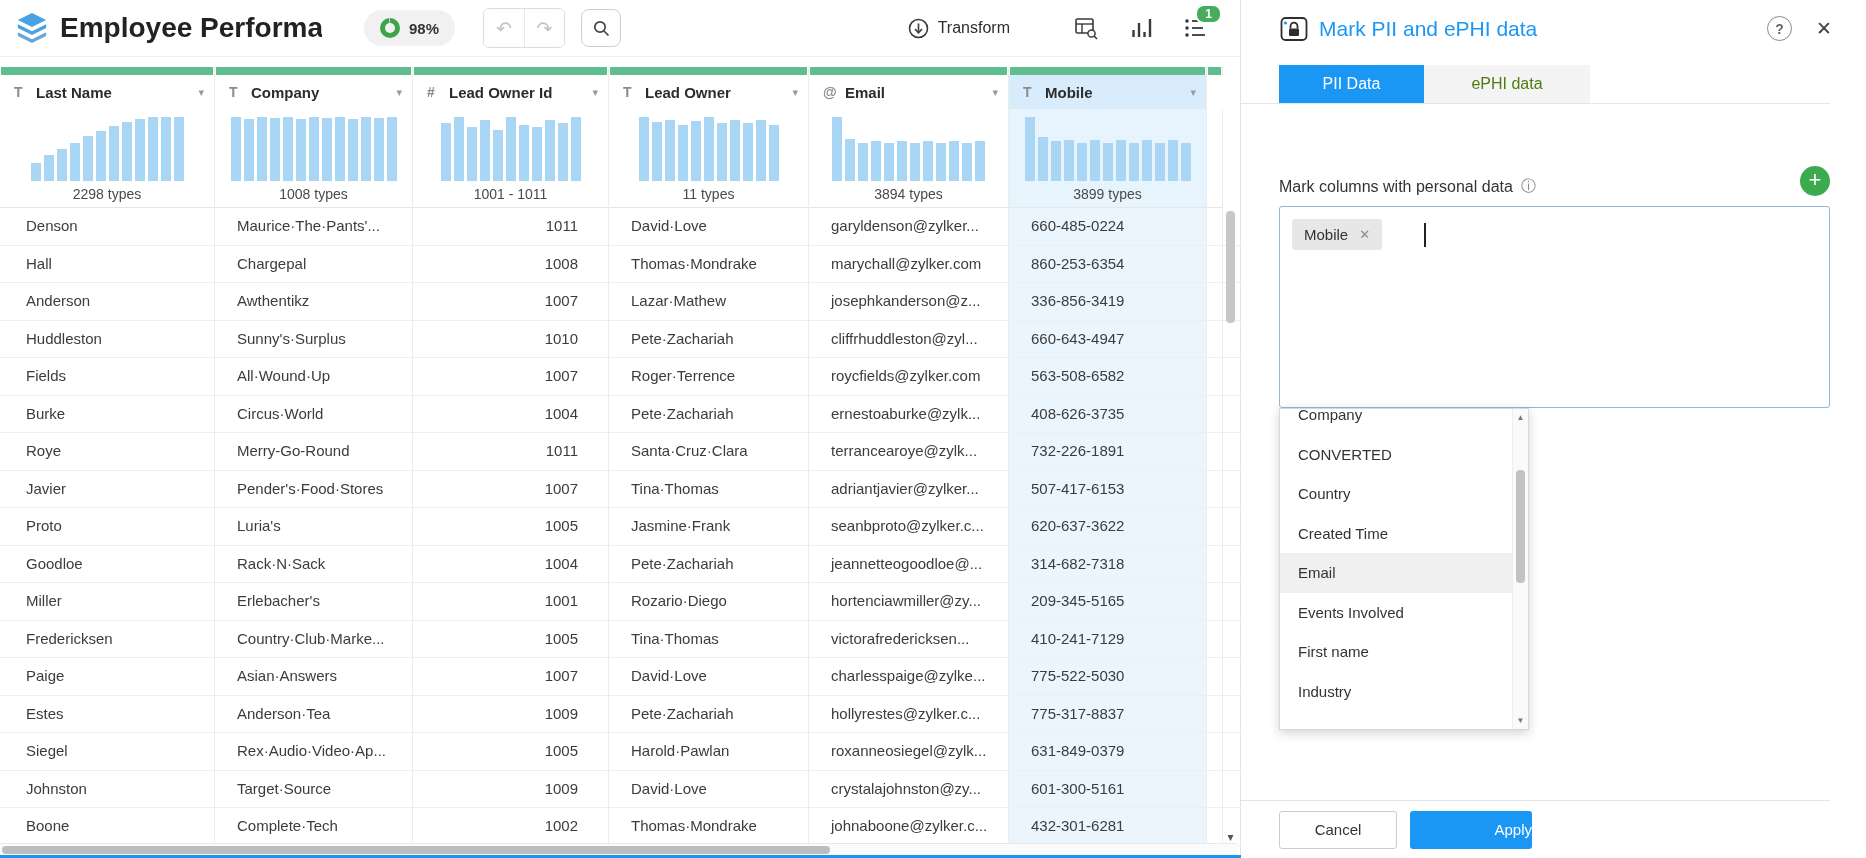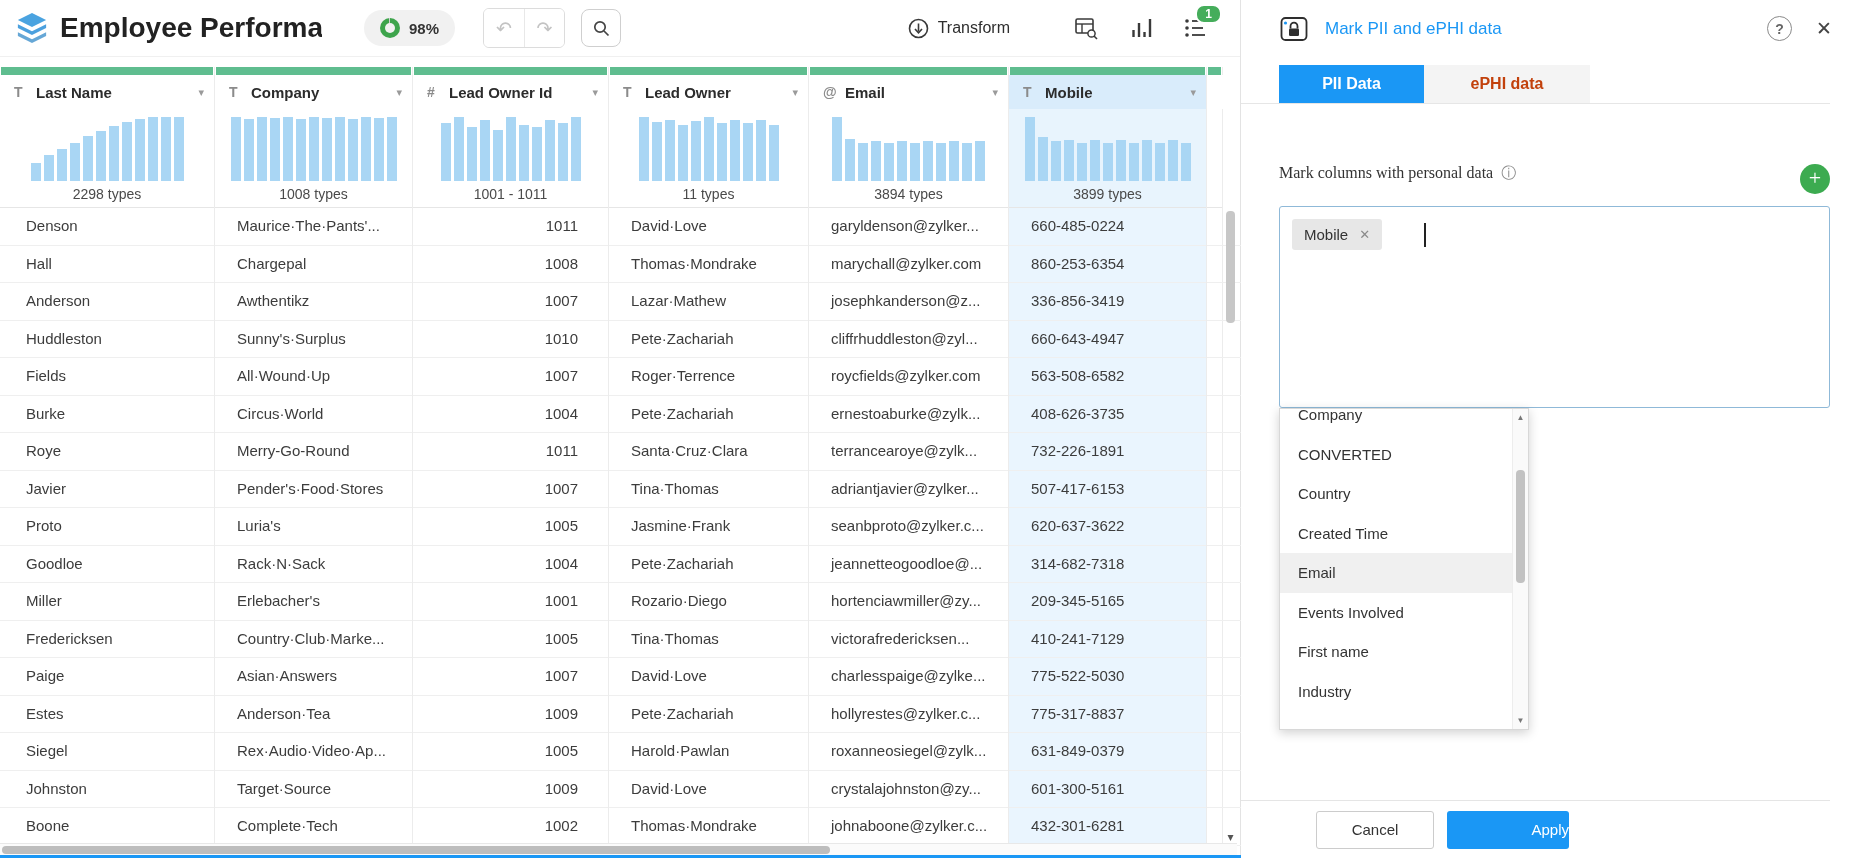--- a/index.html
+++ b/index.html
@@ -67,33 +67,33 @@
   .vscroll { position: absolute; top: 207px; bottom: 16px; right: 2px; width: 15px; }
   .vthumb { position: absolute; top: 4px; left: 3px; width: 9px; height: 112px; background: #c7c7c7; border-radius: 4px; cursor: pointer; }
   .varrow { position: absolute; bottom: -2px; left: 0; width: 15px; text-align: center; font-size: 12px; color: #555; cursor: pointer; }
   .hscroll { position: absolute; left: 0; width: 1237px; bottom: 3px; height: 12px; border-top: 1px solid #e8e8e8; background: #fbfbfb; }
   .hthumb { position: absolute; left: 2px; top: 2px; width: 828px; height: 8px; background: #bdbdbd; border-radius: 4px; cursor: pointer; }
   .bottomline { position: absolute; left: 0; bottom: 0; width: 1241px; height: 3px; background: var(--accent); }
 
   
   .panel { flex: 1; position: relative; background: #fff; }
   .panel-header { height: 57px; display: flex; align-items: center; padding: 0 34px 0 38px; }
-  .panel-title { font-size: 17px; color: var(--accent); margin-left: 16px; font-weight: 500; }
+  .panel-title { font-size: 21px; color: var(--accent); margin-left: 10px; font-weight: 500; }
   .ph-spacer { flex: 1; }
   .help-icon { width: 25px; height: 25px; border: 1.6px solid #8a8a8a; border-radius: 50%; color: #666;
     font-size: 14px; font-weight: 700; display: flex; align-items: center; justify-content: center; cursor: pointer; }
   .close-icon { margin-left: 24px; font-size: 19px; color: #444; cursor: pointer; }
 
-  .tabs { padding-left: 38px; display: flex; margin-top: 8px; font-weight: bold; }
+  .tabs { padding-left: 38px; display: flex; margin-top: 8px; }
   .tab { height: 38px; line-height: 38px; text-align: center; font-size: 16px; cursor: pointer; }
   .tab.active { background: var(--accent); color: #fff; width: 145px; }
-  .tab.inactive { background: #f4f4f4; color: #c2410c; width: 166px; }
+  .tab.inactive { background: #f4f4f4; color: #4d7c0f; width: 166px; }
   .tabs-divider { height: 1px; background: #e6e6e6; margin-right: 36px; }
 
-  .field-row { margin: 60px 36px 0 38px; display: flex; align-items: flex-start; height: 32px; font-family: Liberation Serif, serif; }
+  .field-row { margin: 60px 36px 0 38px; display: flex; align-items: flex-end; height: 32px; }
   .field-label { font-size: 16px; color: #333; }
   .info-icon { margin-left: 8px; color: #8a8a8a; font-size: 15px; }
   .plus-btn { margin-left: auto; width: 30px; height: 30px; border-radius: 50%; background: #3cab50; color: #fff;
     font-size: 22px; line-height: 28px; text-align: center; cursor: pointer; font-weight: 400; }
 
   .select-box { margin: 10px 36px 0 38px; height: 202px; border: 1px solid #8fb9d8; border-radius: 3px;
     padding: 12px; display: flex; align-items: flex-start; cursor: text; }
   .chip { background: #e7e7e7; border-radius: 3px; padding: 7px 12px; font-size: 15px; color: #333;
     display: flex; align-items: center; cursor: pointer; }
   .chip-x { margin-left: 11px; color: #8a8a8a; font-size: 13px; cursor: pointer; }
@@ -108,21 +108,21 @@
   .dd-item.hl { background: #f0f0f0; }
   .dd-scroll { width: 16px; display: flex; flex-direction: column; align-items: center;
     border-left: 1px solid #ededed; background: #fafafa; }
   .dd-arrow { height: 17px; font-size: 8px; color: #777; line-height: 17px; cursor: pointer; }
   .dd-track { flex: 1; width: 100%; position: relative; }
   .dd-thumb { position: absolute; top: 44px; left: 3px; width: 9px; height: 113px; background: #c2c2c2; border-radius: 4px; cursor: pointer; }
 
   .panel-footer { position: absolute; left: 0; right: 36px; bottom: 0; height: 58px; border-top: 1px solid #e5e5e5;
     display: flex; align-items: center; padding-left: 38px; gap: 13px; background: #fff; }
   .btn { height: 38px; border-radius: 3px; font-size: 15px; font-family: inherit; cursor: pointer; }
-  .btn-cancel { width: 118px; background: #fff; border: 1px solid #ccc; color: #333; margin-left: 37px; }
+  .btn-cancel { width: 118px; background: #fff; border: 1px solid #ccc; color: #333; }
   .btn-apply { width: 122px; background: var(--accent); border: none; color: #fff; text-align: right; }
 
   svg { display: block; }
 </style>
 </head>
 <body>
 
 <div id="app">
 
   <div class="left">

